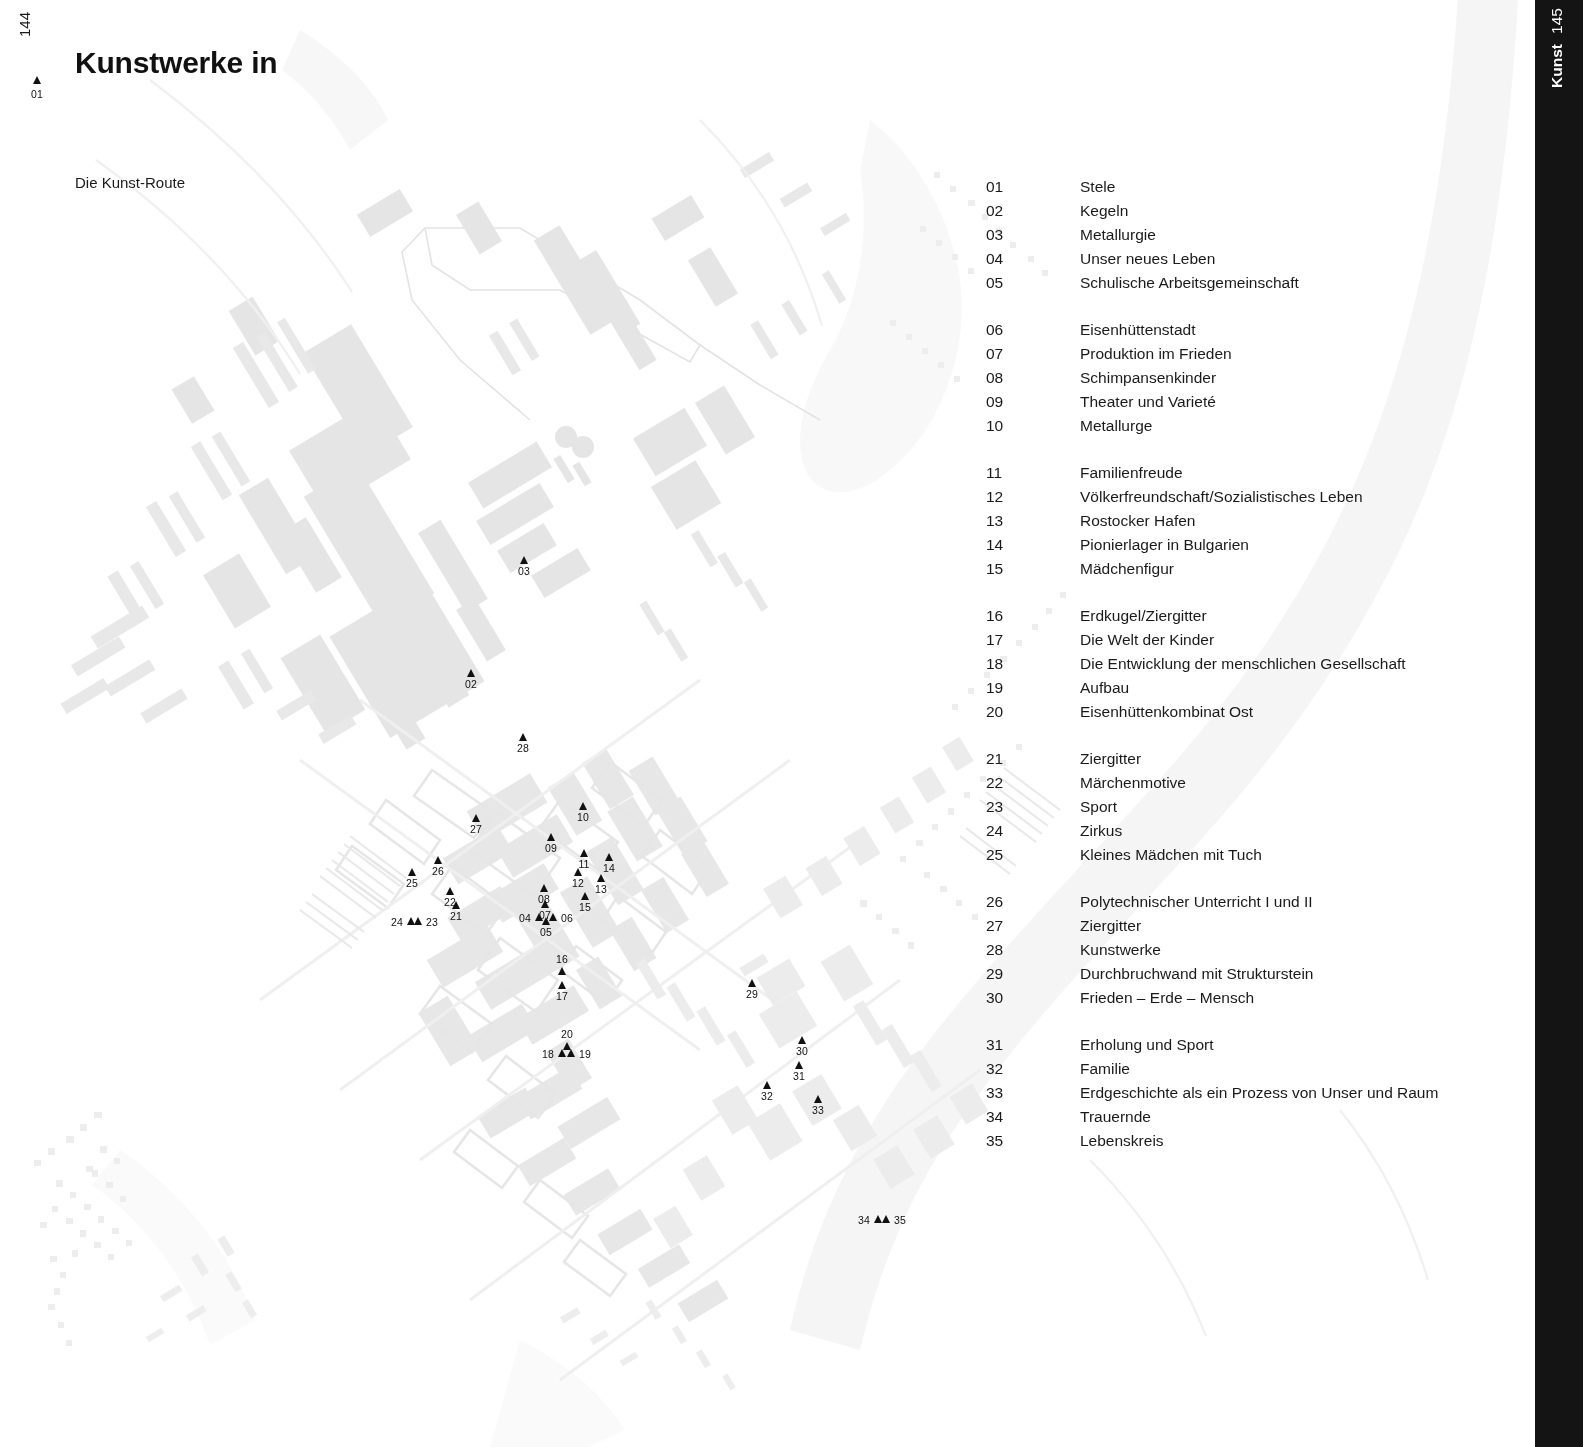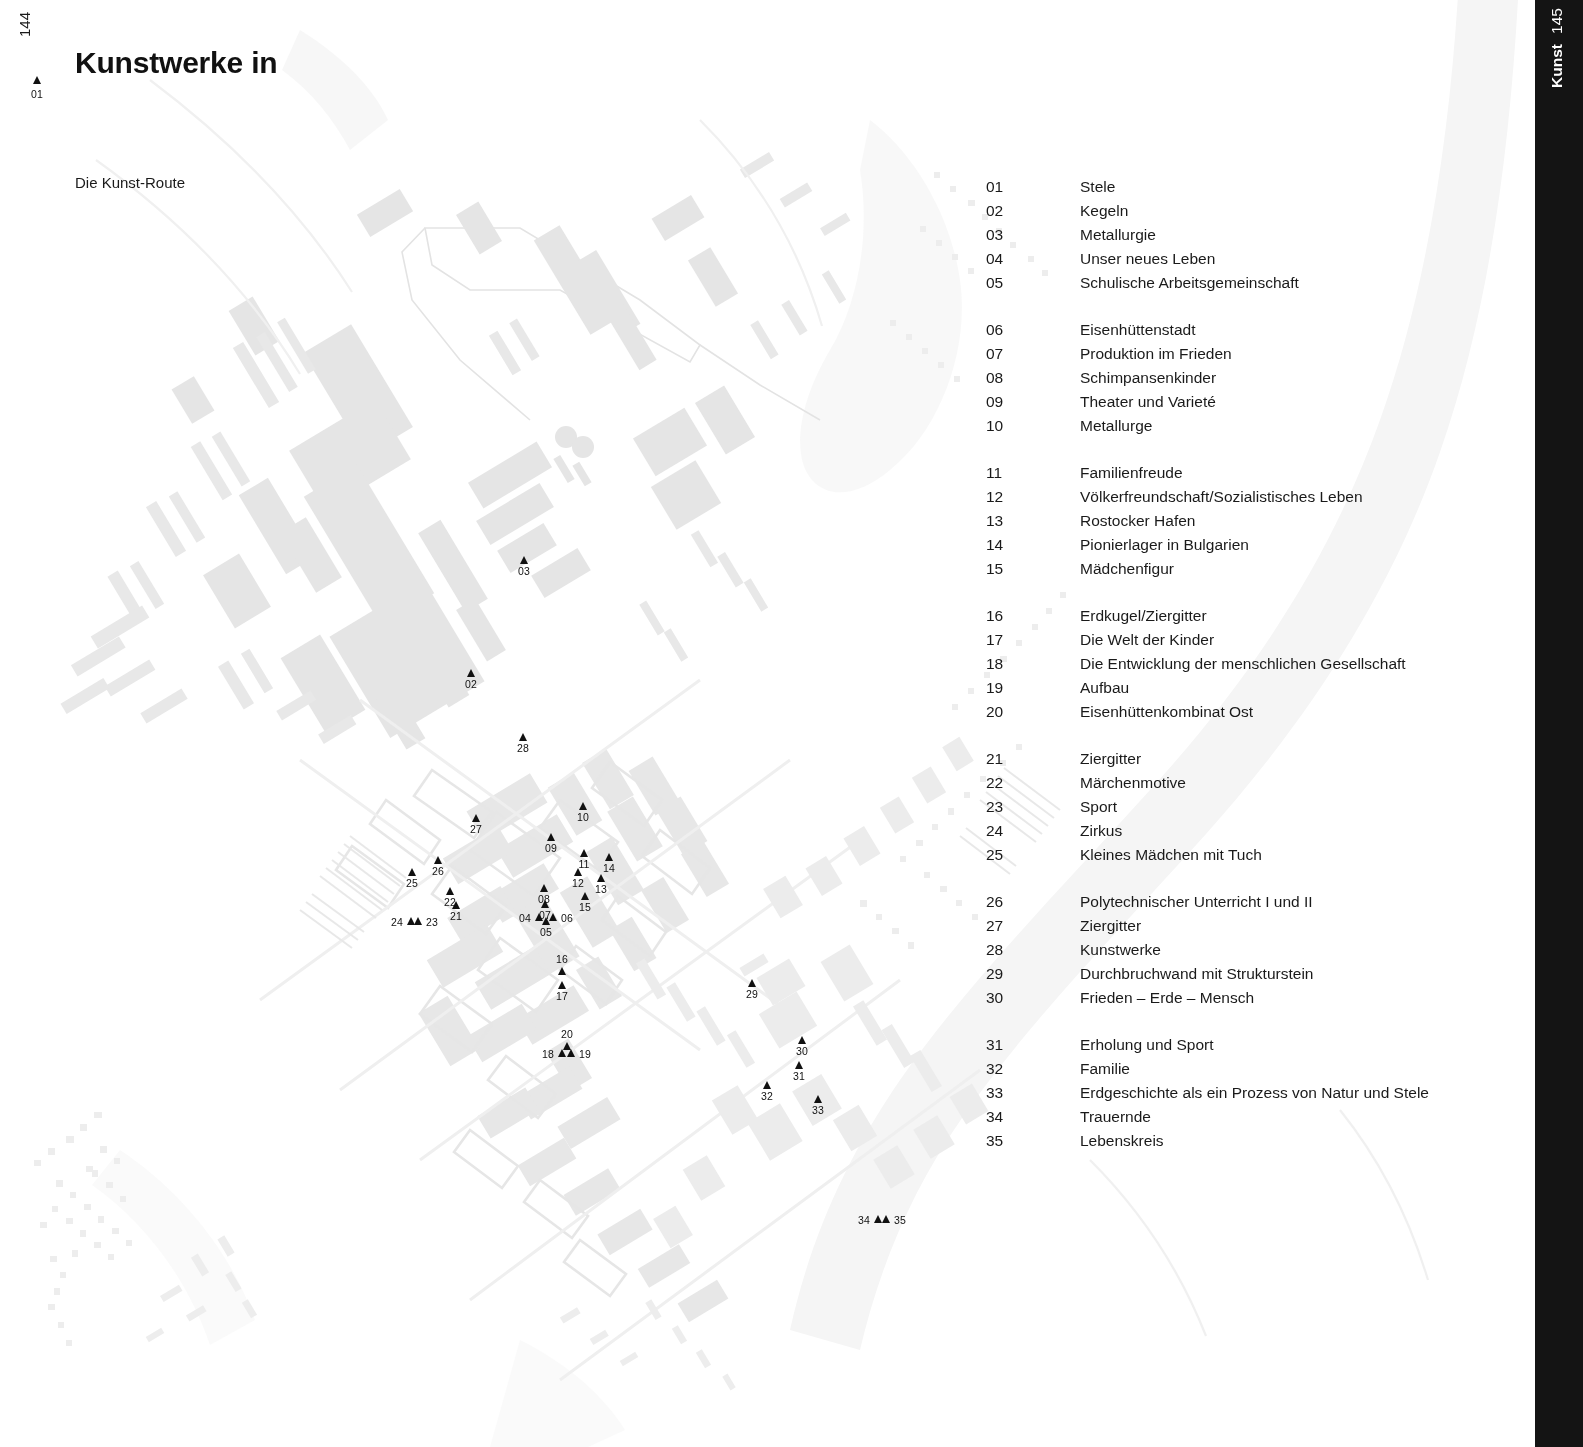--- a/index.html
+++ b/index.html
@@ -820,21 +820,21 @@
         <div class="legend-row">
           <span class="legend-num">31</span>
           <span class="legend-label">Erholung und Sport</span>
         </div>
         <div class="legend-row">
           <span class="legend-num">32</span>
           <span class="legend-label">Familie</span>
         </div>
         <div class="legend-row">
           <span class="legend-num">33</span>
-          <span class="legend-label">Erdgeschichte als ein Prozess von Natur und Stele</span>
+          <span class="legend-label">Erdgeschichte als ein Prozess von Unser und Raum</span>
         </div>
         <div class="legend-row">
           <span class="legend-num">34</span>
           <span class="legend-label">Trauernde</span>
         </div>
         <div class="legend-row">
           <span class="legend-num">35</span>
           <span class="legend-label">Lebenskreis</span>
         </div>
       </div>

